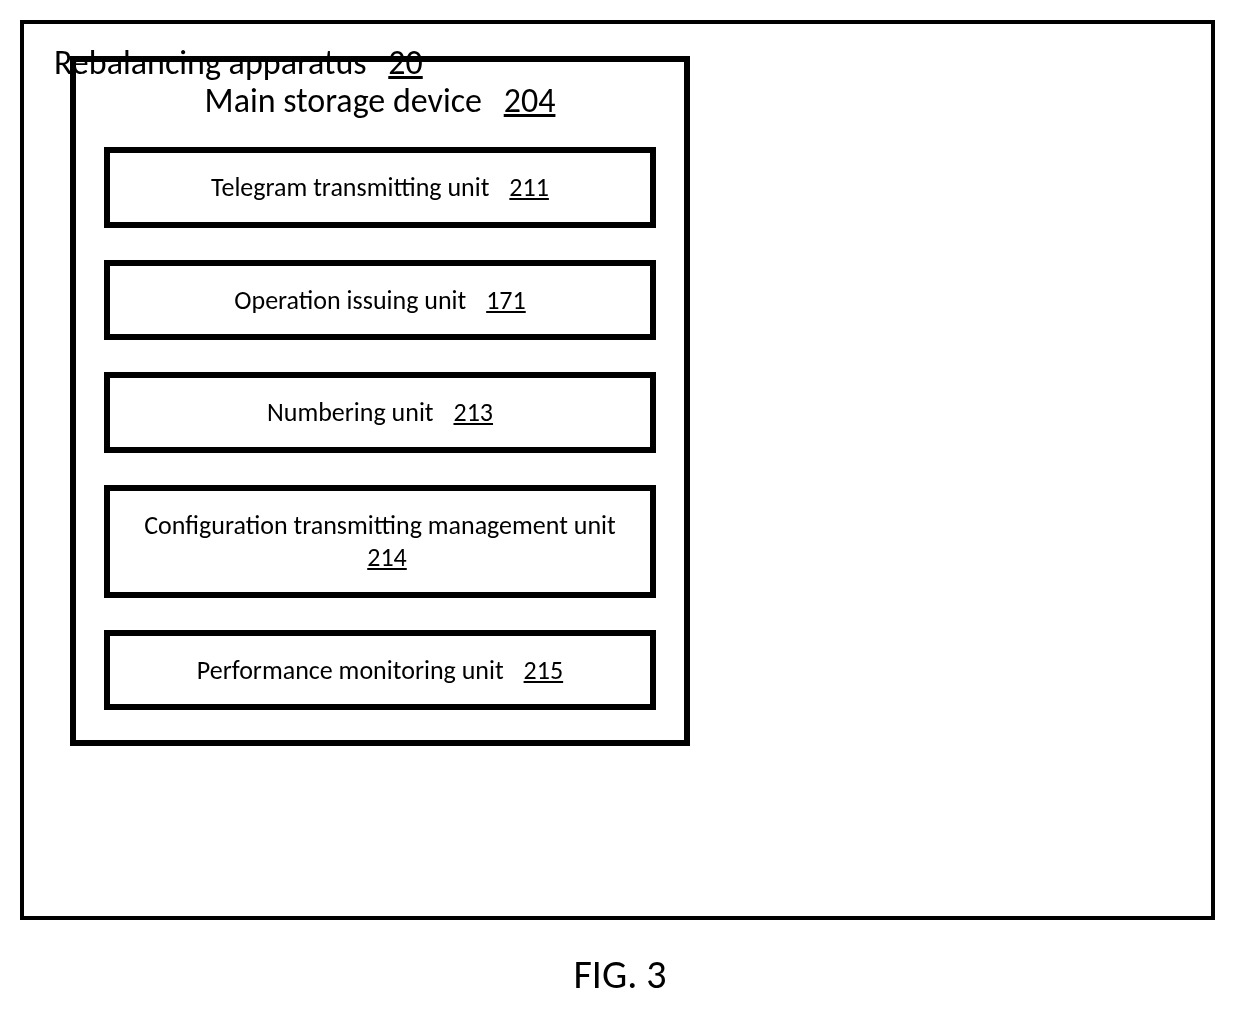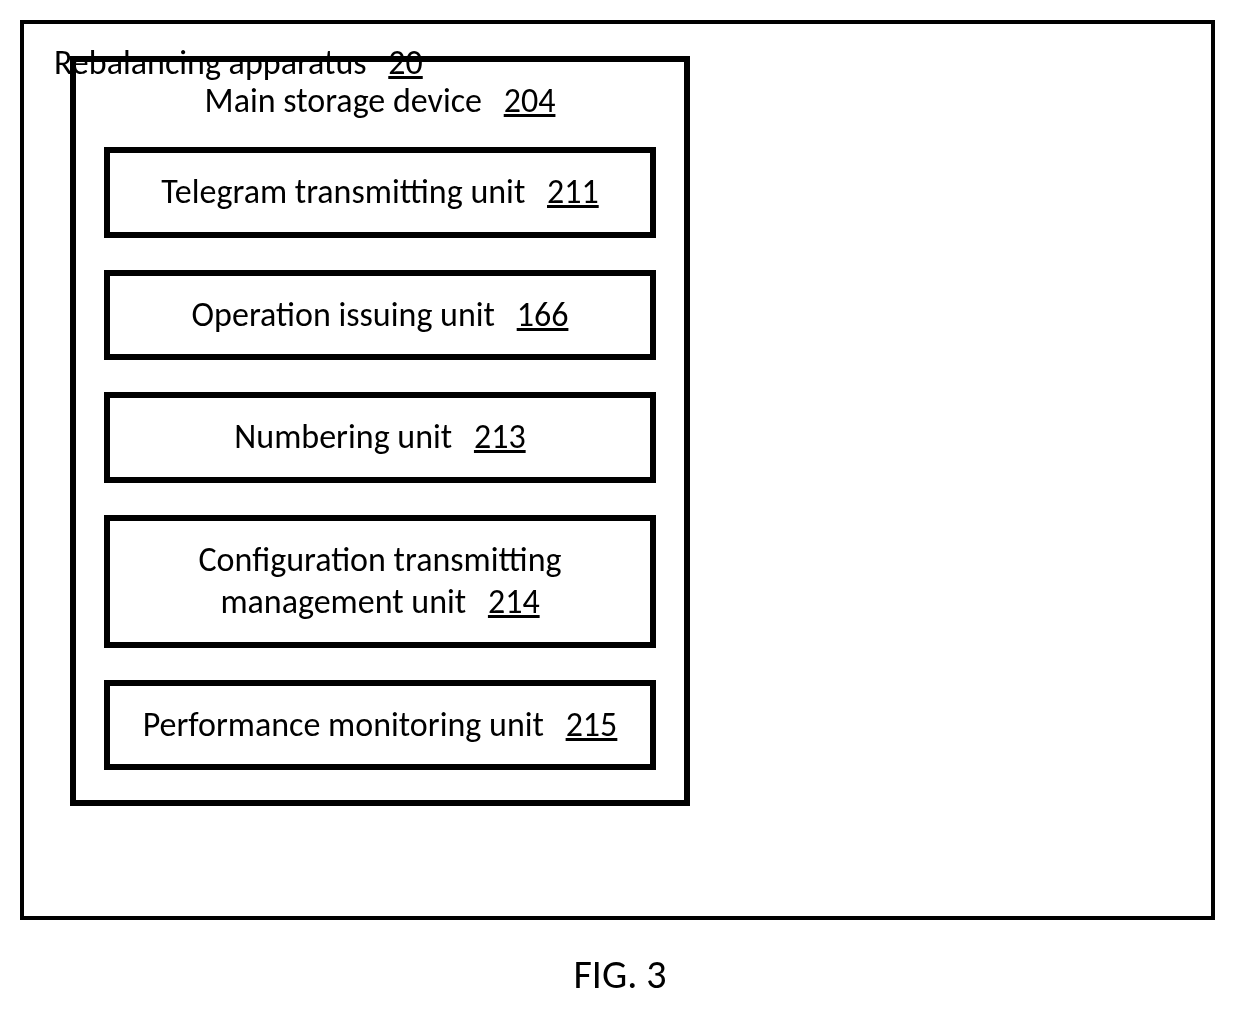--- a/index.html
+++ b/index.html
@@ -62,21 +62,21 @@
     }
     .main-items {
       display: flex;
       flex-direction: column;
       gap: 32px;
     }
     .unit-box {
       border: 6px solid #000;
       padding: 18px 10px;
       text-align: center;
-      font-size: 34px;
+      font-size: 26px;
       line-height: 1.25;
     }
     .ref {
       text-decoration: underline;
     }
     .fig-caption {
       position: absolute;
       left: 0;
       right: 0;
       top: 950px;
@@ -103,21 +103,21 @@
         <span>Main storage device</span>
         <span class="ref inline-ref">204</span>
       </div>
       <div class="main-items">
         <div class="unit-box">
           <span>Telegram transmitting unit</span>
           <span class="ref inline-ref">211</span>
         </div>
         <div class="unit-box">
           <span>Operation issuing unit</span>
-          <span class="ref inline-ref">166</span>
+          <span class="ref inline-ref">171</span>
         </div>
         <div class="unit-box">
           <span>Numbering unit</span>
           <span class="ref inline-ref">213</span>
         </div>
         <div class="unit-box">
           <span>Configuration transmitting management unit</span>
           <span class="ref inline-ref">214</span>
         </div>
         <div class="unit-box">

